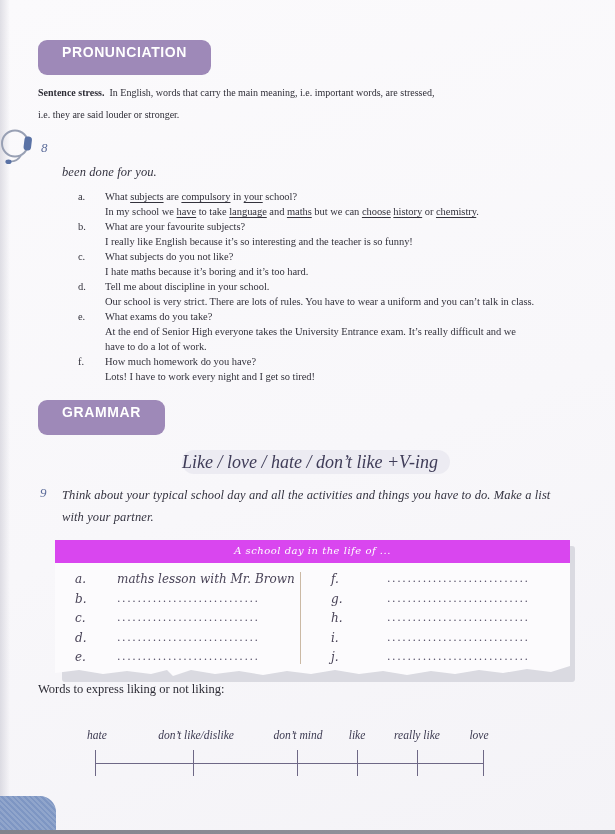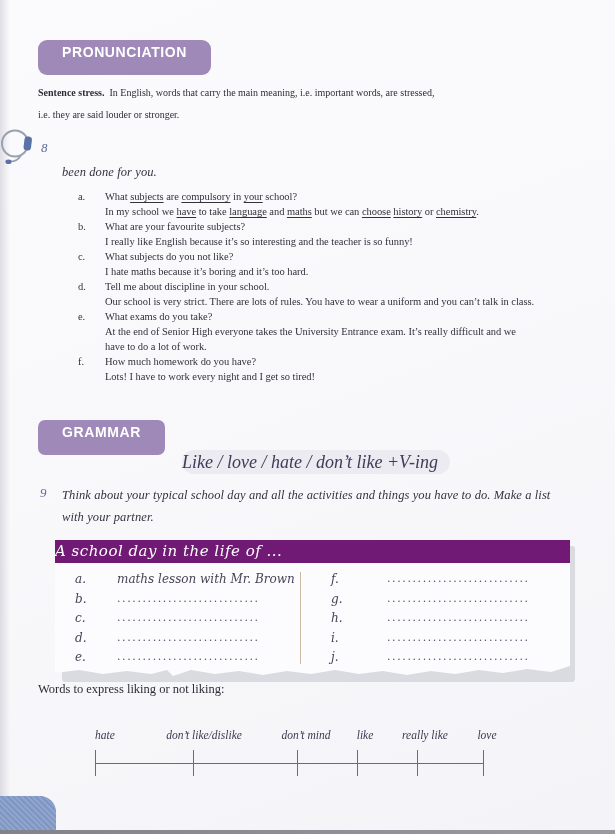--- a/index.html
+++ b/index.html
@@ -11,21 +11,21 @@
   .bottom-strip{position:absolute;left:0;top:830px;width:615px;height:4px;
         background:linear-gradient(to right,#82828b,#9a9aa3);}
   .page-tab{position:absolute;left:-16px;top:796px;width:72px;height:38px;
         background:#7e96c3;border-radius:14px 16px 0 0;
         background-image:repeating-linear-gradient(45deg,rgba(255,255,255,.14) 0 2px,rgba(0,0,0,0) 2px 4px);}
 
   .badge{position:absolute;background:#9e89b8;color:#ffffff;
         font-family:"Liberation Sans",sans-serif;font-weight:bold;font-size:14px;
         letter-spacing:.6px;padding:4px 24px 15px;border-radius:9px;}
   #badge-pron{left:38px;top:40px;}
-  #badge-gram{left:38px;top:420px;border-radius:7px;}
+  #badge-gram{left:38px;top:400px;}
 
   .intro{position:absolute;left:38px;top:82px;width:560px;font-size:10px;
         line-height:22px;white-space:nowrap;}
   span.b{font-weight:bold;}
   span.u{text-decoration:underline;text-underline-offset:2px;}
 
   .ex-num{position:absolute;font-style:italic;font-size:13px;color:#5d6d9b;}
   #num8{left:41px;top:140px;}
   #num9{left:40px;top:485px;}
   .instruction{position:absolute;left:62px;font-style:italic;font-size:12.5px;
@@ -44,38 +44,38 @@
         font-style:italic;font-size:18px;color:#3f3c58;}
 
   .table-shadow{position:absolute;left:62px;top:546px;width:513px;height:136px;
         background:#dadae1;border-radius:3px;}
   .table-paper{position:absolute;left:55px;top:540px;width:515px;height:140px;
         background:#fcfbfd;
         clip-path:polygon(0px 0px,515px 0px,515px 126px,496px 132px,472px 129px,448px 133px,
           424px 130px,400px 134px,376px 131px,352px 135px,328px 131px,304px 134px,280px 130px,
           256px 134px,232px 131px,208px 135px,184px 131px,160px 134px,136px 130px,118px 136px,
           112px 130px,96px 134px,72px 131px,48px 134px,24px 130px,0px 133px);}
-  .table-header{height:23px;background:#701a75;color:#ffffff;
-        font-family:"DejaVu Serif",serif;font-style:italic;font-size:15px;line-height:22px;
+  .table-header{height:23px;background:#d946ef;color:#ffffff;text-align:center;
+        font-family:"DejaVu Serif",serif;font-style:italic;font-size:10px;line-height:22px;
         letter-spacing:.5px;}
   .table-divider{position:absolute;left:245px;top:32px;width:1px;height:92px;background:#cbb9a4;}
   .sched-col{position:absolute;top:32px;}
   #col-left{left:20px;}
   #col-right{left:276px;}
   .sched-row{display:flex;height:19.5px;font-family:"DejaVu Serif",serif;
         font-style:italic;font-size:12px;color:#4a4458;}
   #col-left .row-letter{width:42px;flex:none;}
   #col-right .row-letter{width:56px;flex:none;}
   .row-value.dots{font-style:normal;font-size:11px;letter-spacing:1.6px;color:#58536a;}
 
   .words-heading{position:absolute;left:38px;top:682px;font-size:12.5px;color:#2e2d36;}
   .scale-line{position:absolute;left:95px;top:763px;width:388px;height:1px;background:#6e6886;}
   .tick{position:absolute;top:750px;width:1px;height:26px;background:#6e6886;}
   .scale-label{position:absolute;top:729px;transform:translateX(-50%);
-        font-style:italic;font-size:11.5px;color:#3b3950;white-space:nowrap;margin-left:8px;}
+        font-style:italic;font-size:11.5px;color:#3b3950;white-space:nowrap;}
 
   .headset{position:absolute;left:-2px;top:127px;}
 </style>
 </head>
 <body>
 
 <div class="page">
   <div class="left-edge"></div>
 
   <div class="badge" id="badge-pron">PRONUNCIATION</div>

